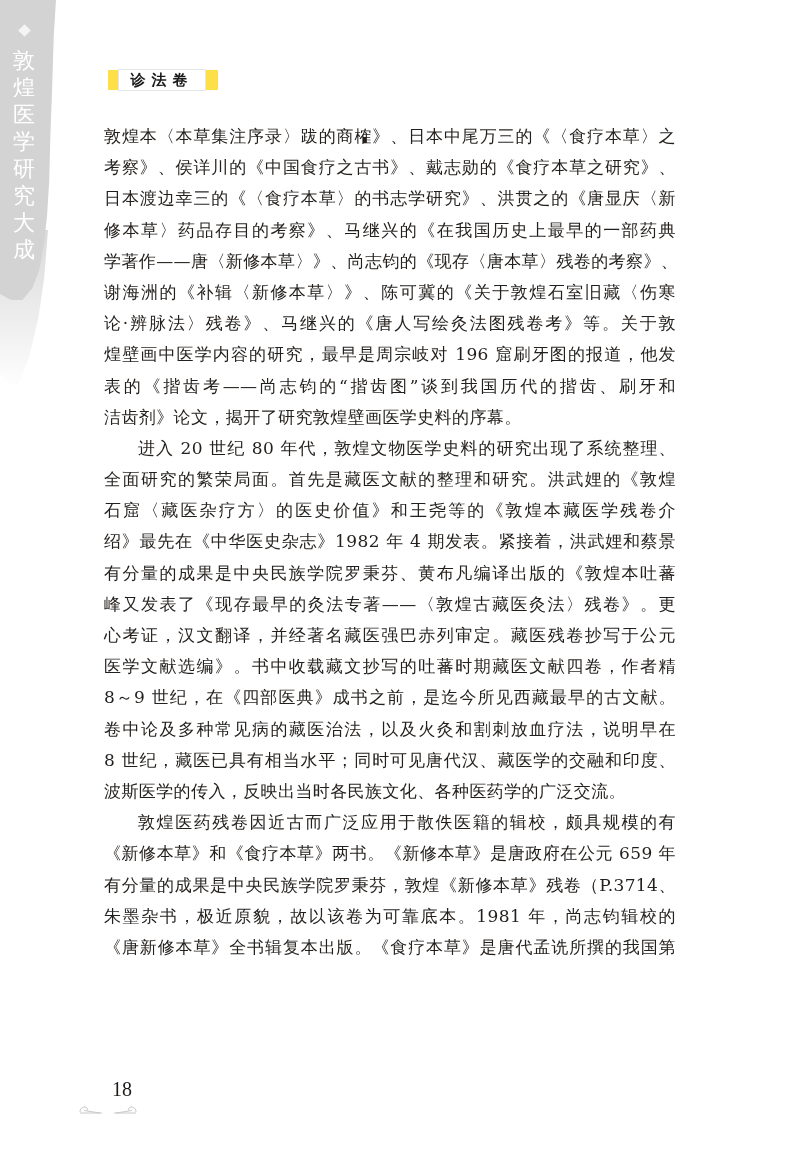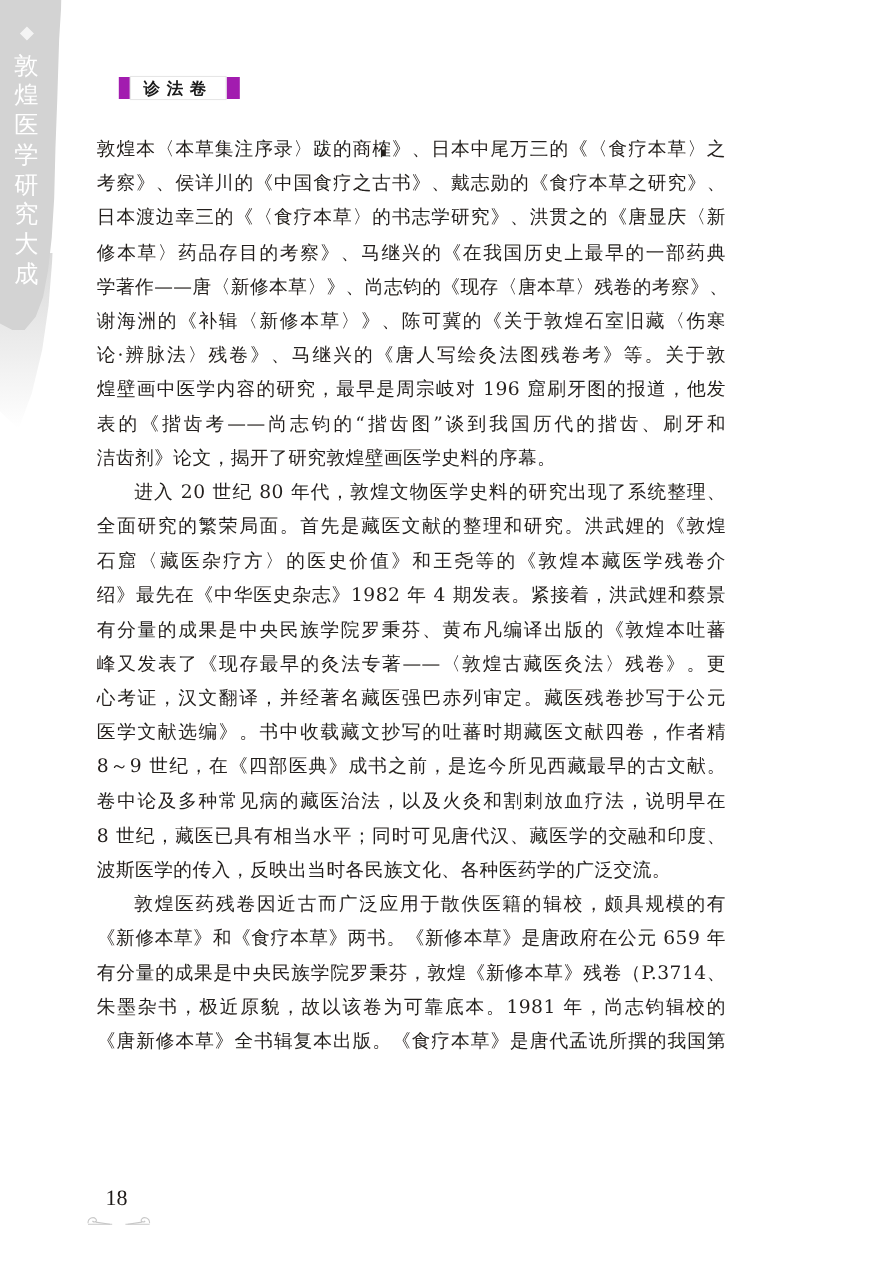--- a/index.html
+++ b/index.html
@@ -59,21 +59,21 @@
       display: block;
       text-align: center;
     }
     
     .chapter-label {
       position: absolute;
       left: 108px;
       top: 70px;
       width: 110px;
       height: 20px;
-      background: #a21caf;
+      background: #fde047;
     }
     .chapter-label-inner {
       position: absolute;
       left: 10px;
       top: -1px;
       width: 88px;
       height: 22px;
       background: #ffffff;
       border: 1px solid #e6e6e6;
       box-sizing: border-box;
@@ -81,21 +81,21 @@
       font-size: 15px;
       font-weight: bold;
       line-height: 20px;
       letter-spacing: 6px;
       color: #1a1a1a;
       font-family: "DejaVu Serif", serif;
     }
     
     .body-text {
       position: absolute;
-      left: 88px;
+      left: 104px;
       top: 121px;
       width: 572px;
     }
     .line {
       height: 31.2px;
       line-height: 31.2px;
       font-size: 17px;
       white-space: nowrap;
       text-align: justify;
       text-align-last: justify;
@@ -103,21 +103,21 @@
     }
     .line.last {
       text-align-last: left;
     }
     .line.indent {
       padding-left: 34px;
     }
     
     .page-number {
       position: absolute;
-      left: 96px;
+      left: 112px;
       top: 1078px;
       font-size: 20px;
       font-family: "Liberation Serif", serif;
       color: #1e1a18;
     }
     .page-ornament {
       position: absolute;
       left: 78px;
       top: 1102px;
       width: 60px;

